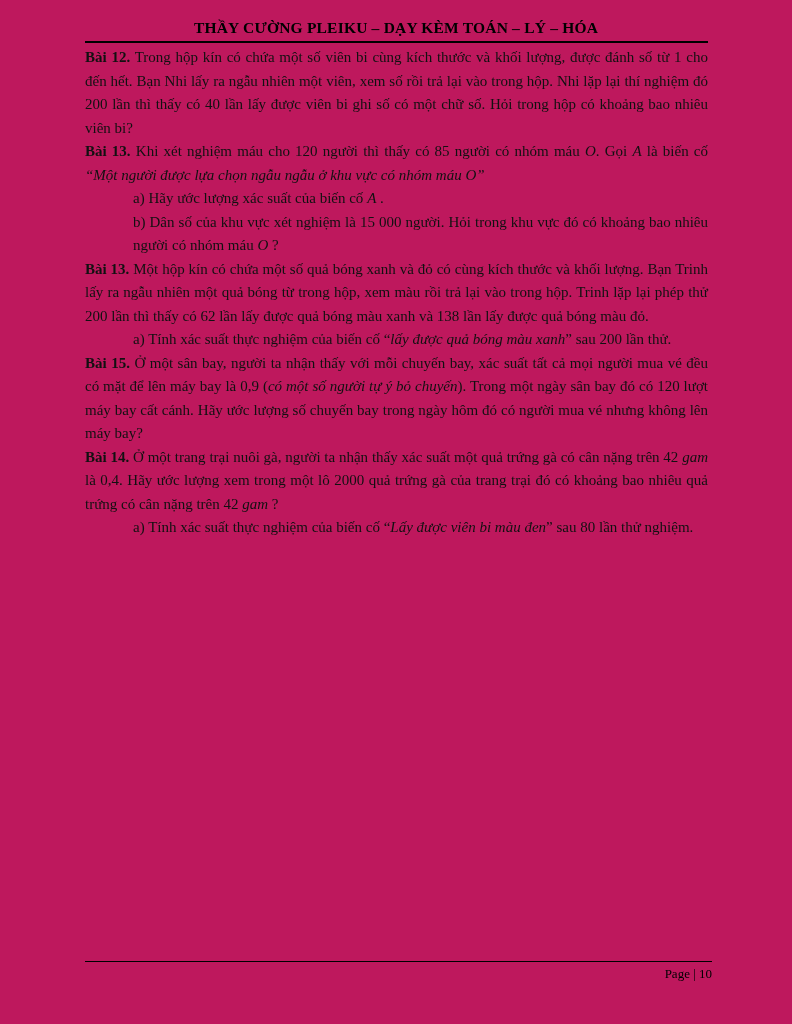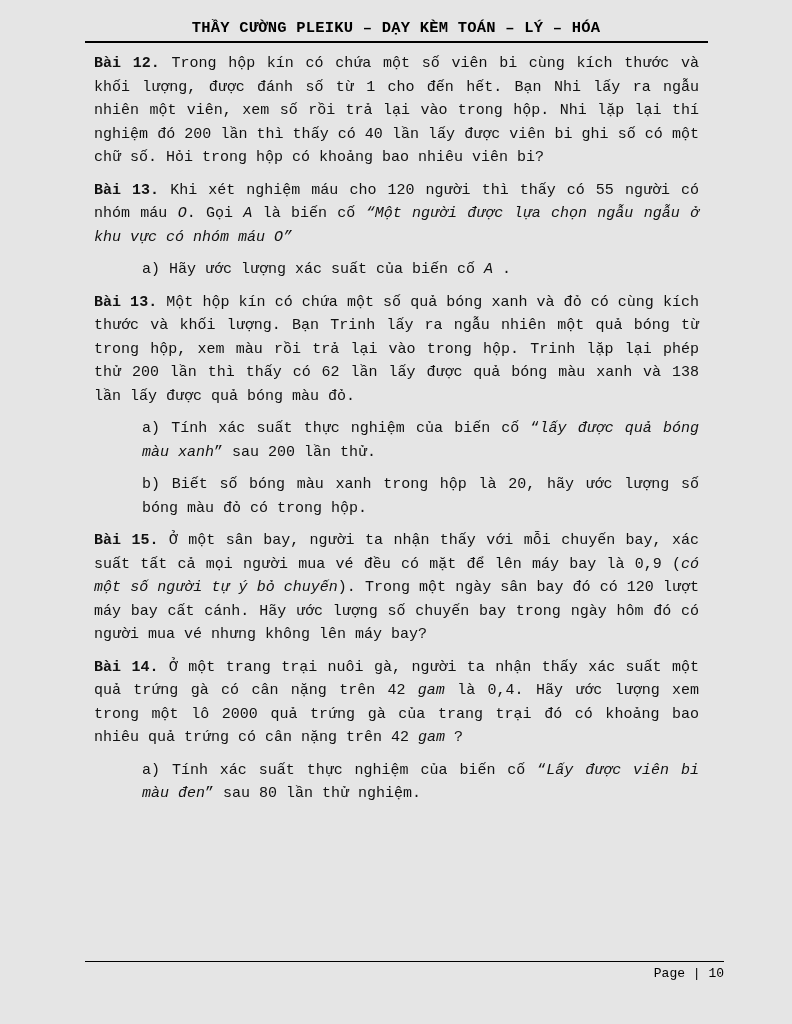--- a/index.html
+++ b/index.html
@@ -1,51 +1,51 @@
 <!DOCTYPE html>
 <html><head>
 <meta charset="utf-8">
 <style>
   * { margin: 0; padding: 0; box-sizing: border-box; }
   html, body { background: #ffffff; }
   .page {
     width: 792px;
     height: 1024px;
-    background: #e5e5e5;
+    background: #be185d;
     position: relative;
     overflow: hidden;
-    font-family: Liberation Mono, monospace;
+    font-family: Liberation Serif, serif;
     color: #111111;
   }
   .header-title {
     padding-top: 19px;
     text-align: center;
     font-weight: 700;
     font-size: 15.5px;
     letter-spacing: 0.2px;
     color: #000000;
   }
   .header-rule {
     margin: 4px 84px 0 85px;
     border-top: 2.5px solid #000000;
   }
   .content {
     margin: 3px 84px 0 85px;
     text-align: justify;
     font-size: 15px;
     line-height: 23.5px;
   }
-  .para { margin: 9px; }
+  .para { margin: 0; }
   .sub  { padding-left: 48px; }
   .b { font-weight: 700; }
   .i { font-style: italic; }
   .footer {
     position: absolute;
     left: 85px;
-    right: 68px;
+    right: 80px;
     top: 961px;
   }
   .footer-rule { border-top: 1.5px solid #000000; }
   .footer-page {
     text-align: right;
     font-size: 13px;
     padding-top: 4px;
     color: #000000;
   }
 </style>
@@ -54,25 +54,25 @@
 
 <div class="page">
 
   <div>
     <div class="header-title">THẦY CƯỜNG PLEIKU – DẠY KÈM TOÁN – LÝ – HÓA</div>
     <div class="header-rule"></div>
   </div>
 
   <div class="content" id="doc-body">
       <p class="para"><span class="b">Bài 12.</span><span> Trong hộp kín có chứa một số viên bi cùng kích thước và khối lượng, được đánh số từ 1 cho đến hết. Bạn Nhi lấy ra ngẫu nhiên một viên, xem số rồi trả lại vào trong hộp. Nhi lặp lại thí nghiệm đó 200 lần thì thấy có 40 lần lấy được viên bi ghi số có một chữ số. Hỏi trong hộp có khoảng bao nhiêu viên bi?</span></p>
-      <p class="para"><span class="b">Bài 13.</span><span> Khi xét nghiệm máu cho 120 người thì thấy có 55 người có nhóm máu </span><span class="i">O</span><span>. Gọi </span><span class="i">A</span><span> là biến cố </span><span class="i">“Một người được lựa chọn ngẫu ngẫu ở khu vực có nhóm máu O”</span></p>
+      <p class="para"><span class="b">Bài 13.</span><span> Khi xét nghiệm máu cho 120 người thì thấy có 85 người có nhóm máu </span><span class="i">O</span><span>. Gọi </span><span class="i">A</span><span> là biến cố </span><span class="i">“Một người được lựa chọn ngẫu ngẫu ở khu vực có nhóm máu O”</span></p>
       <p class="para sub"><span>a) Hãy ước lượng xác suất của biến cố </span><span class="i">A</span><span> .</span></p>
+      <p class="para sub"><span>b) Dân số của khu vực xét nghiệm là 15 000 người. Hỏi trong khu vực đó có khoảng bao nhiêu người có nhóm máu </span><span class="i">O</span><span> ?</span></p>
       <p class="para"><span class="b">Bài 13.</span><span> Một hộp kín có chứa một số quả bóng xanh và đỏ có cùng kích thước và khối lượng. Bạn Trinh lấy ra ngẫu nhiên một quả bóng từ trong hộp, xem màu rồi trả lại vào trong hộp. Trinh lặp lại phép thử 200 lần thì thấy có 62 lần lấy được quả bóng màu xanh và 138 lần lấy được quả bóng màu đỏ.</span></p>
       <p class="para sub"><span>a) Tính xác suất thực nghiệm của biến cố “</span><span class="i">lấy được quả bóng màu xanh</span><span>” sau 200 lần thử.</span></p>
-      <p class="para sub"><span>b) Biết số bóng màu xanh trong hộp là 20, hãy ước lượng số bóng màu đỏ có trong hộp.</span></p>
       <p class="para"><span class="b">Bài 15.</span><span> Ở một sân bay, người ta nhận thấy với mỗi chuyến bay, xác suất tất cả mọi người mua vé đều có mặt để lên máy bay là 0,9 (</span><span class="i">có một số người tự ý bỏ chuyến</span><span>). Trong một ngày sân bay đó có 120 lượt máy bay cất cánh. Hãy ước lượng số chuyến bay trong ngày hôm đó có người mua vé nhưng không lên máy bay?</span></p>
       <p class="para"><span class="b">Bài 14.</span><span> Ở một trang trại nuôi gà, người ta nhận thấy xác suất một quả trứng gà có cân nặng trên 42 </span><span class="i">gam</span><span> là 0,4. Hãy ước lượng xem trong một lô 2000 quả trứng gà của trang trại đó có khoảng bao nhiêu quả trứng có cân nặng trên 42 </span><span class="i">gam</span><span> ?</span></p>
       <p class="para sub"><span>a) Tính xác suất thực nghiệm của biến cố “</span><span class="i">Lấy được viên bi màu đen</span><span>” sau 80 lần thử nghiệm.</span></p>
     </div>
 
   <div class="footer">
     <div class="footer-rule"></div>
     <div class="footer-page">Page | 10</div>
   </div>
 

